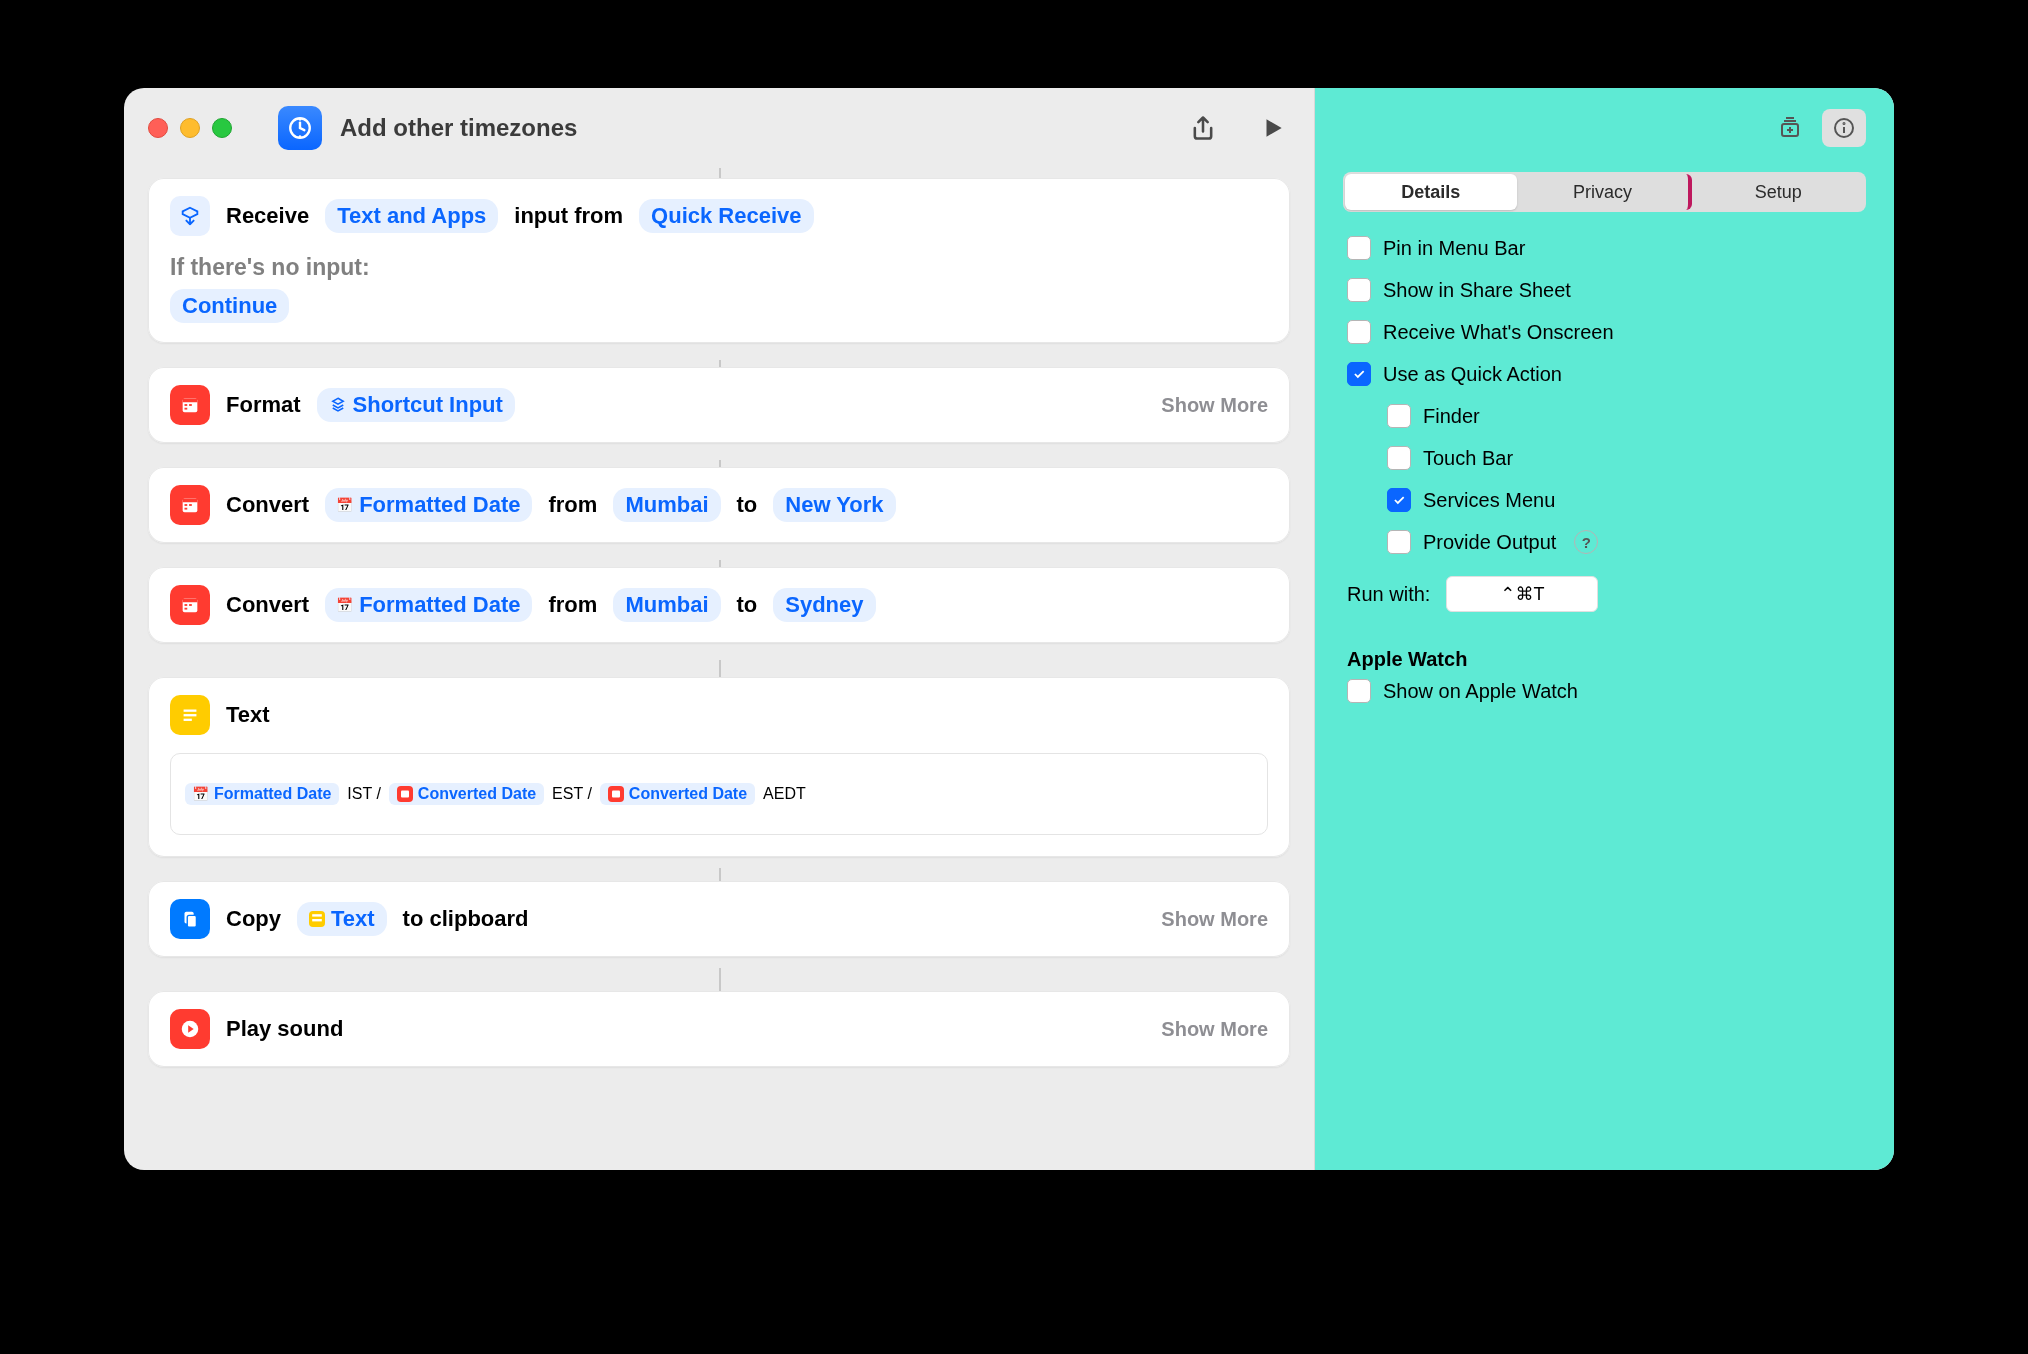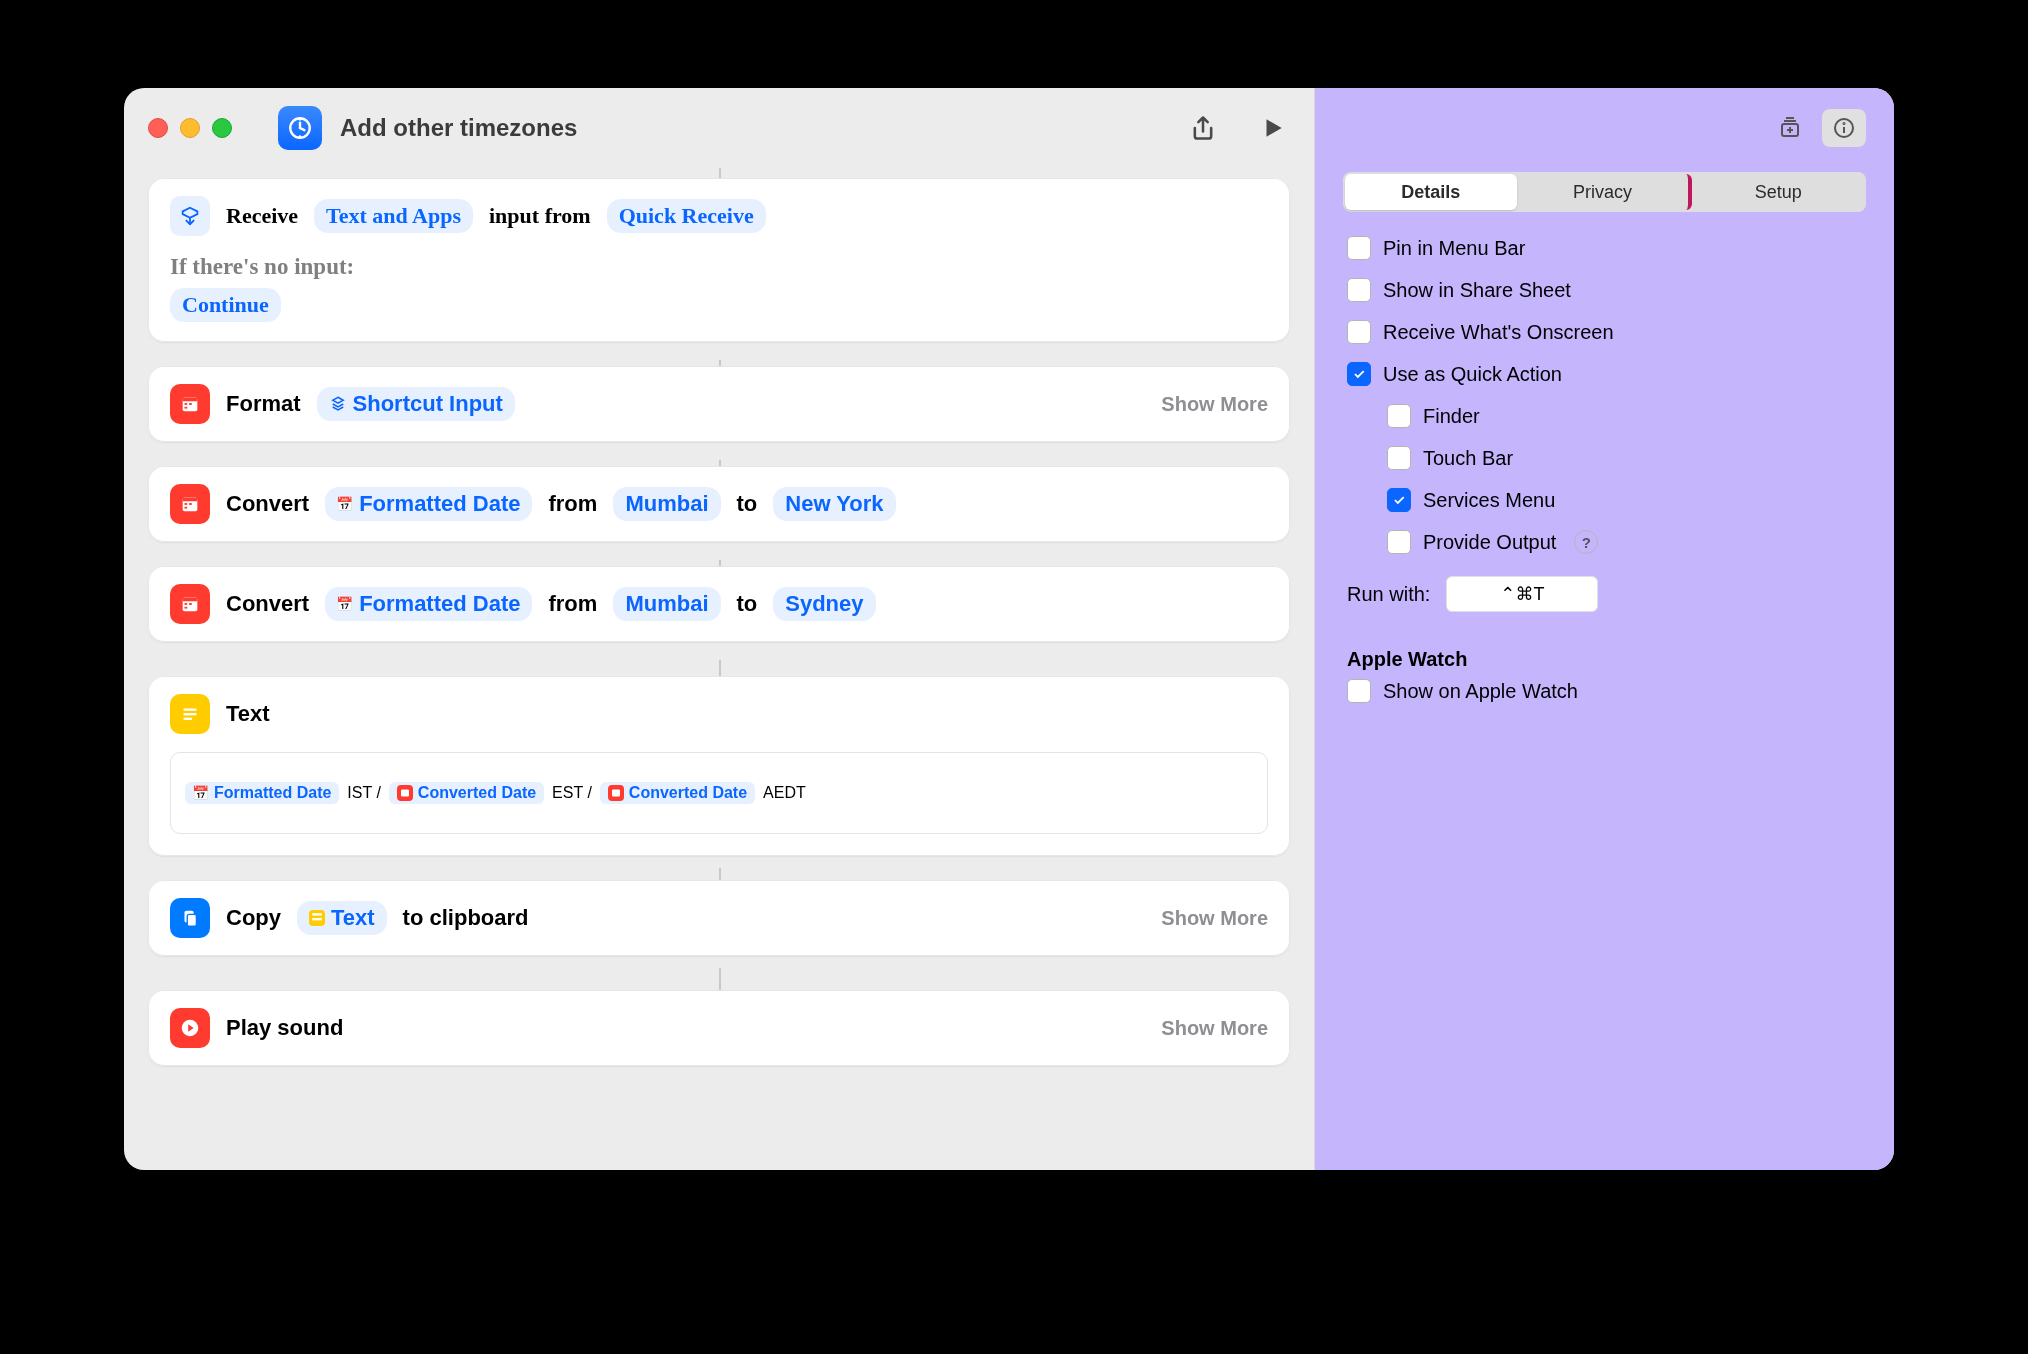--- a/index.html
+++ b/index.html
@@ -170,21 +170,21 @@
     display:flex;
     align-items:center;
     flex-wrap:wrap;
     gap:8px;
   }
   .static-text { color:#000; font-size:16px; }
 
   
   .inspector {
     flex: 1;
-    background:#c4b5fd;
+    background:#5eead4;
     display:flex;
     flex-direction:column;
   }
   .inspector-toolbar {
     height: 80px;
     display:flex;
     align-items:center;
     justify-content:flex-end;
     padding: 0 28px;
     gap: 10px;
@@ -324,21 +324,21 @@
               <path d="M6 4l14 8-14 8V4z" fill="#4a4a4a" stroke="none"></path>
             </svg>
         </div>
       </div>
     </div>
 
     <div class="cards">
 
       <div class="connector-line" style="top:0; height:16px;"></div>
 
-      <div class="card" style="padding-bottom:14px;font-family:Liberation Serif, serif;">
+      <div class="card" style="padding-bottom:14px;">
         <div class="row">
           <div class="action-icon ai-receive">
             <svg viewBox="0 0 24 24">
                 <path d="M12 3l8 4v3l-8 4-8-4V7l8-4z" fill="none" stroke="#0a66ff" stroke-width="2"></path>
                 <path d="M12 14v7M8 17l4 4 4-4" fill="none" stroke="#0a66ff" stroke-width="2" stroke-linecap="round" stroke-linejoin="round"></path>
               </svg>
           </div>
           <span class="bold">Receive</span>
           <span class="token">Text and Apps</span>
           <span class="bold">input from</span>

